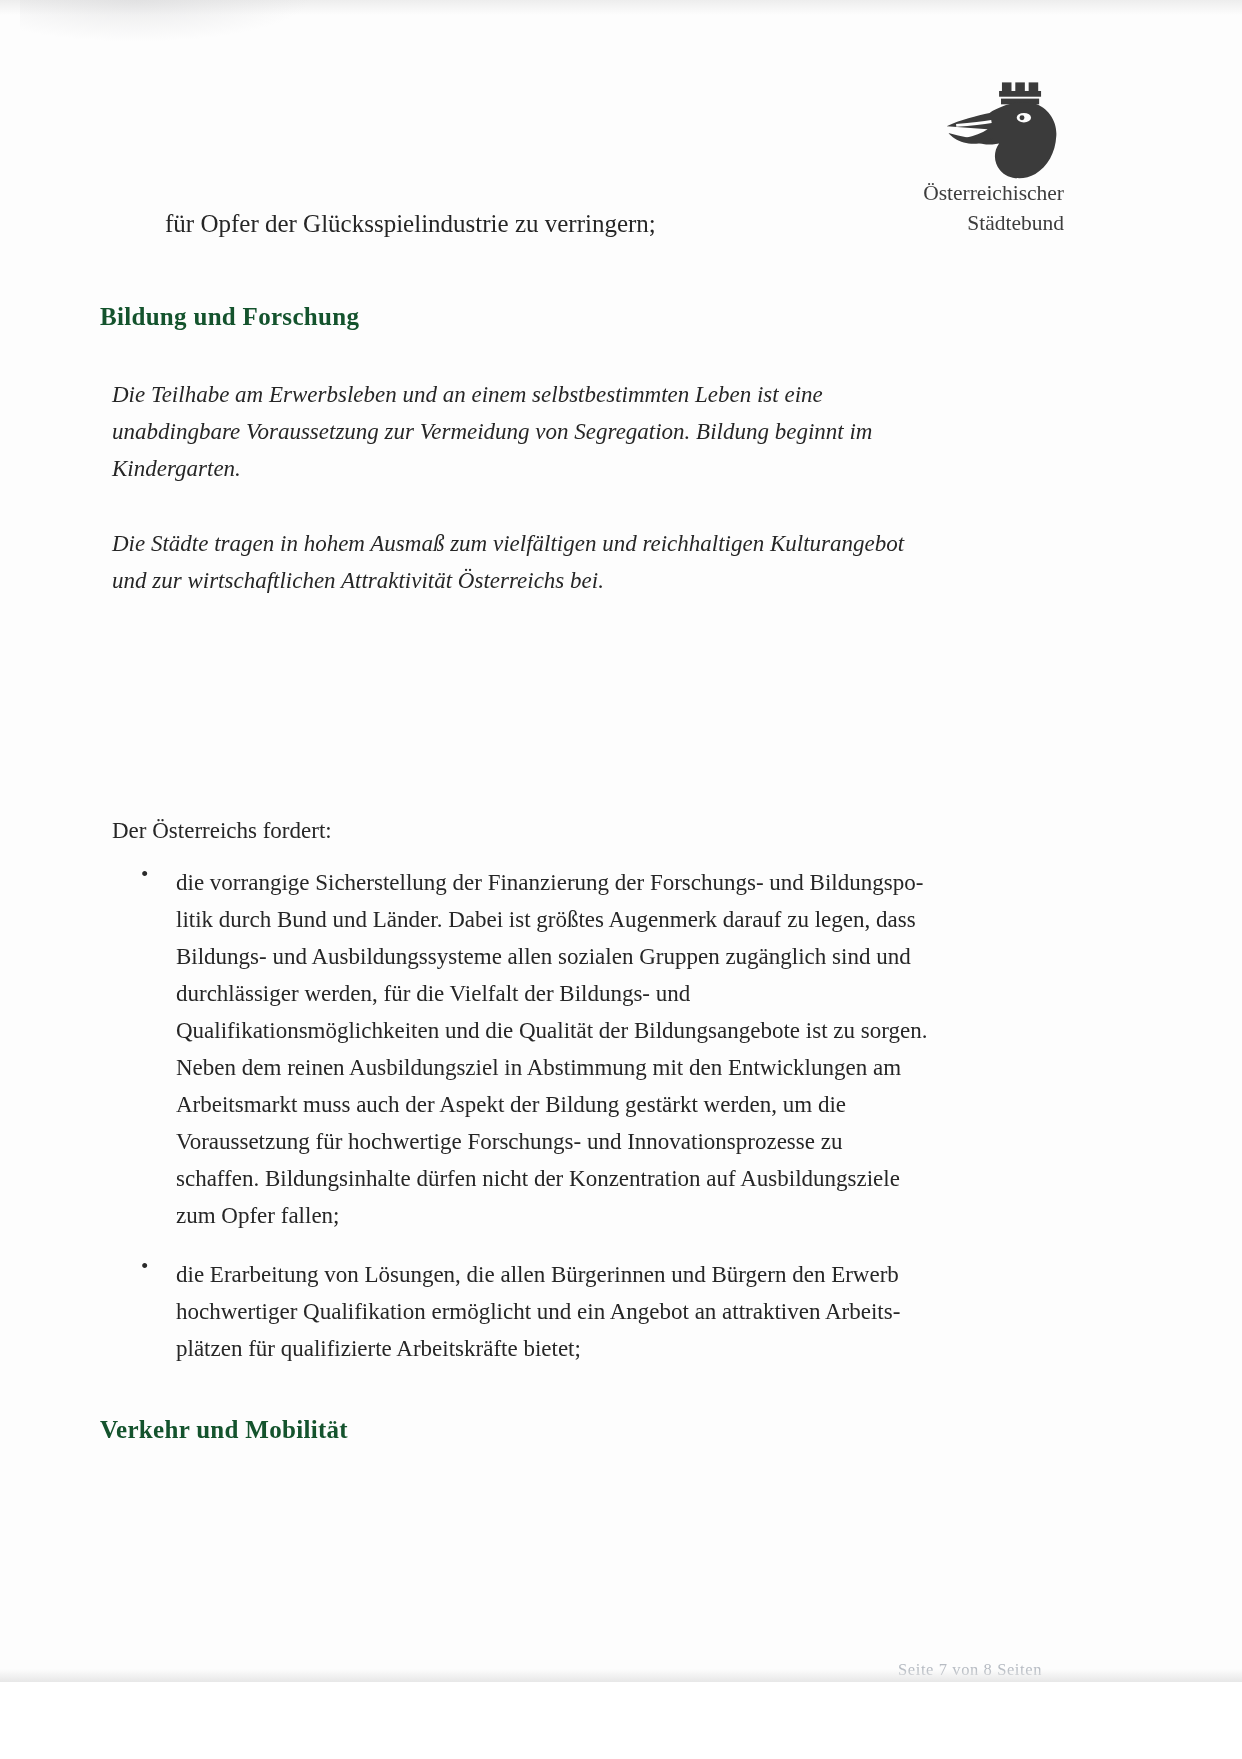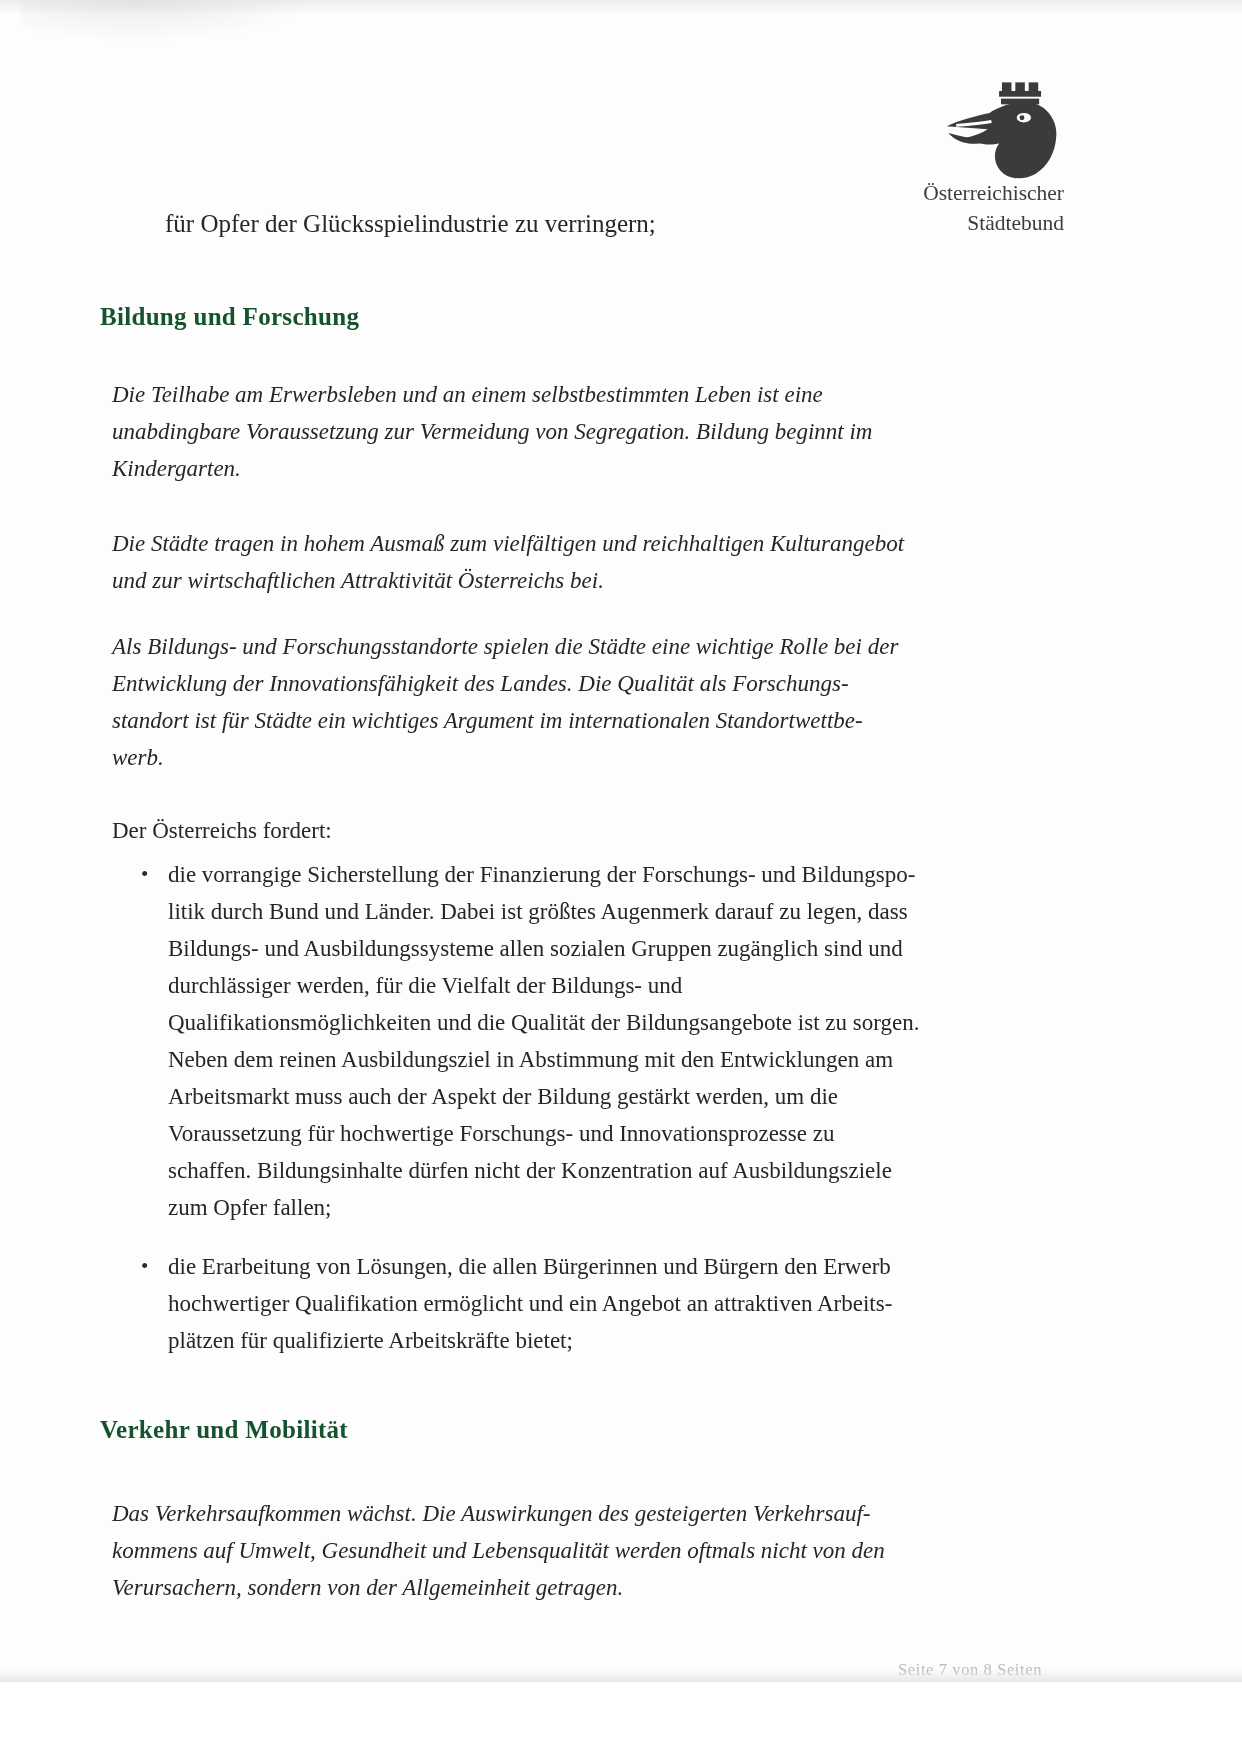--- a/index.html
+++ b/index.html
@@ -43,21 +43,21 @@
     position: absolute; left: 100px; width: 905px; margin: 12px;
     font-size: 23px; line-height: 37px; white-space: pre-line;
   }
   .italic { font-style: italic; }
   .bullet { position: absolute; left: 141px; display: flex; }
   .dot {
     width: 27px; flex: 0 0 27px;
     font-size: 21px; line-height: 37px; color: #2a2a2a;
   }
   .btext {
-    margin: 0; width: 845px;
+    margin: 8px; width: 845px;
     font-size: 23px; line-height: 37px; white-space: pre-line; font-family: Liberation Serif, serif;
   }
   .footer {
     position: absolute; top: 1660px; right: 200px; width: 300px;
     text-align: right; font-size: 16.5px; letter-spacing: 0.6px;
     color: #b7bcc3;
   }
 </style>
 </head>
 <body>
@@ -105,24 +105,20 @@
 
   <div class="intro">für Opfer der Glücksspielindustrie zu verringern;</div>
 
   <h2 class="hd" style="top:303px">Bildung und Forschung</h2>
 
   <p class="para italic" style="top:364px">Die Teilhabe am Erwerbsleben und an einem selbstbestimmten Leben ist eine
 unabdingbare Voraussetzung zur Vermeidung von Segregation. Bildung beginnt im
 Kindergarten.</p>
   <p class="para italic" style="top:513px">Die Städte tragen in hohem Ausmaß zum vielfältigen und reichhaltigen Kulturangebot
 und zur wirtschaftlichen Attraktivität Österreichs bei.</p>
-  <p class="para italic" style="top:616px">Als Bildungs- und Forschungsstandorte spielen die Städte eine wichtige Rolle bei der
-Entwicklung der Innovationsfähigkeit des Landes. Die Qualität als Forschungs-
-standort ist für Städte ein wichtiges Argument im internationalen Standortwettbe-
-werb.</p>
 
   <p class="para" style="top:800px">Der Österreichs fordert:</p>
 
   <div class="bullet" style="top:856px">
     <span class="dot">•</span>
     <p class="btext">die vorrangige Sicherstellung der Finanzierung der Forschungs- und Bildungspo-
 litik durch Bund und Länder. Dabei ist größtes Augenmerk darauf zu legen, dass
 Bildungs- und Ausbildungssysteme allen sozialen Gruppen zugänglich sind  und
 durchlässiger werden, für die Vielfalt der Bildungs- und
 Qualifikationsmöglichkeiten und die Qualität der Bildungsangebote ist zu sorgen.
@@ -135,21 +131,18 @@
 
   <div class="bullet" style="top:1248px">
     <span class="dot">•</span>
     <p class="btext">die Erarbeitung von Lösungen, die allen Bürgerinnen und Bürgern den Erwerb
 hochwertiger Qualifikation ermöglicht und ein Angebot an attraktiven Arbeits-
 plätzen für qualifizierte Arbeitskräfte bietet;</p>
   </div>
 
   <h2 class="hd" style="top:1416px">Verkehr und Mobilität</h2>
 
-  <p class="para italic" style="top:1483px">Das Verkehrsaufkommen wächst. Die Auswirkungen des gesteigerten Verkehrsauf-
-kommens auf Umwelt, Gesundheit und Lebensqualität werden oftmals nicht von den
-Verursachern, sondern von der Allgemeinheit getragen.</p>
 
   <div class="footer">Seite 7 von 8 Seiten</div>
 
   <div class="edge-bottom"></div>
 
 </div>
 
 </body></html>

